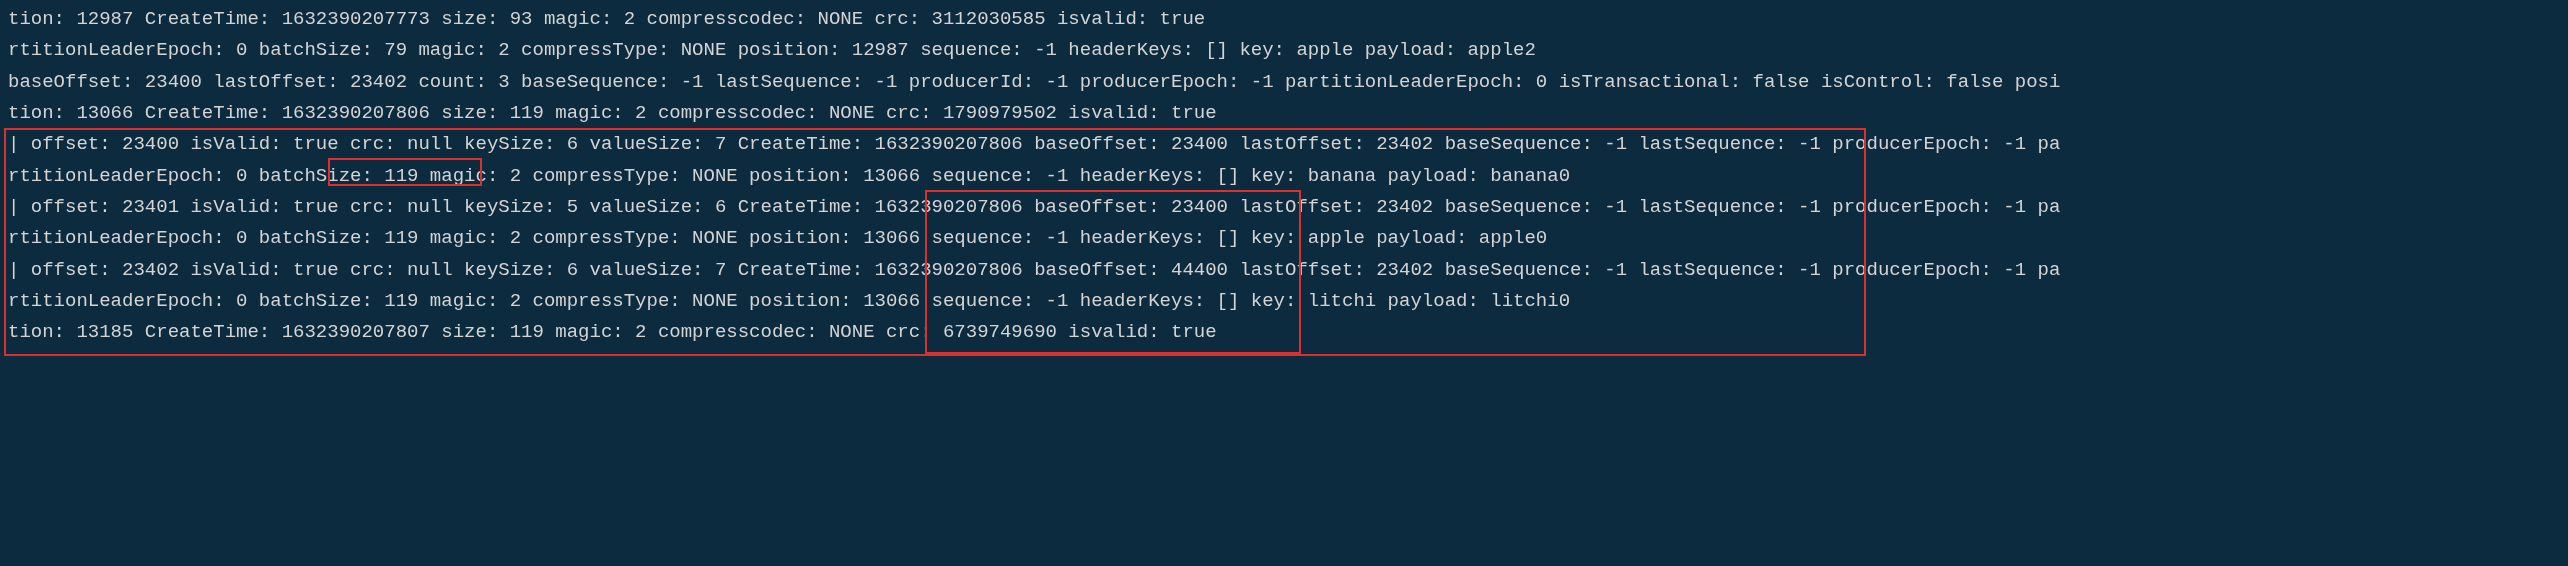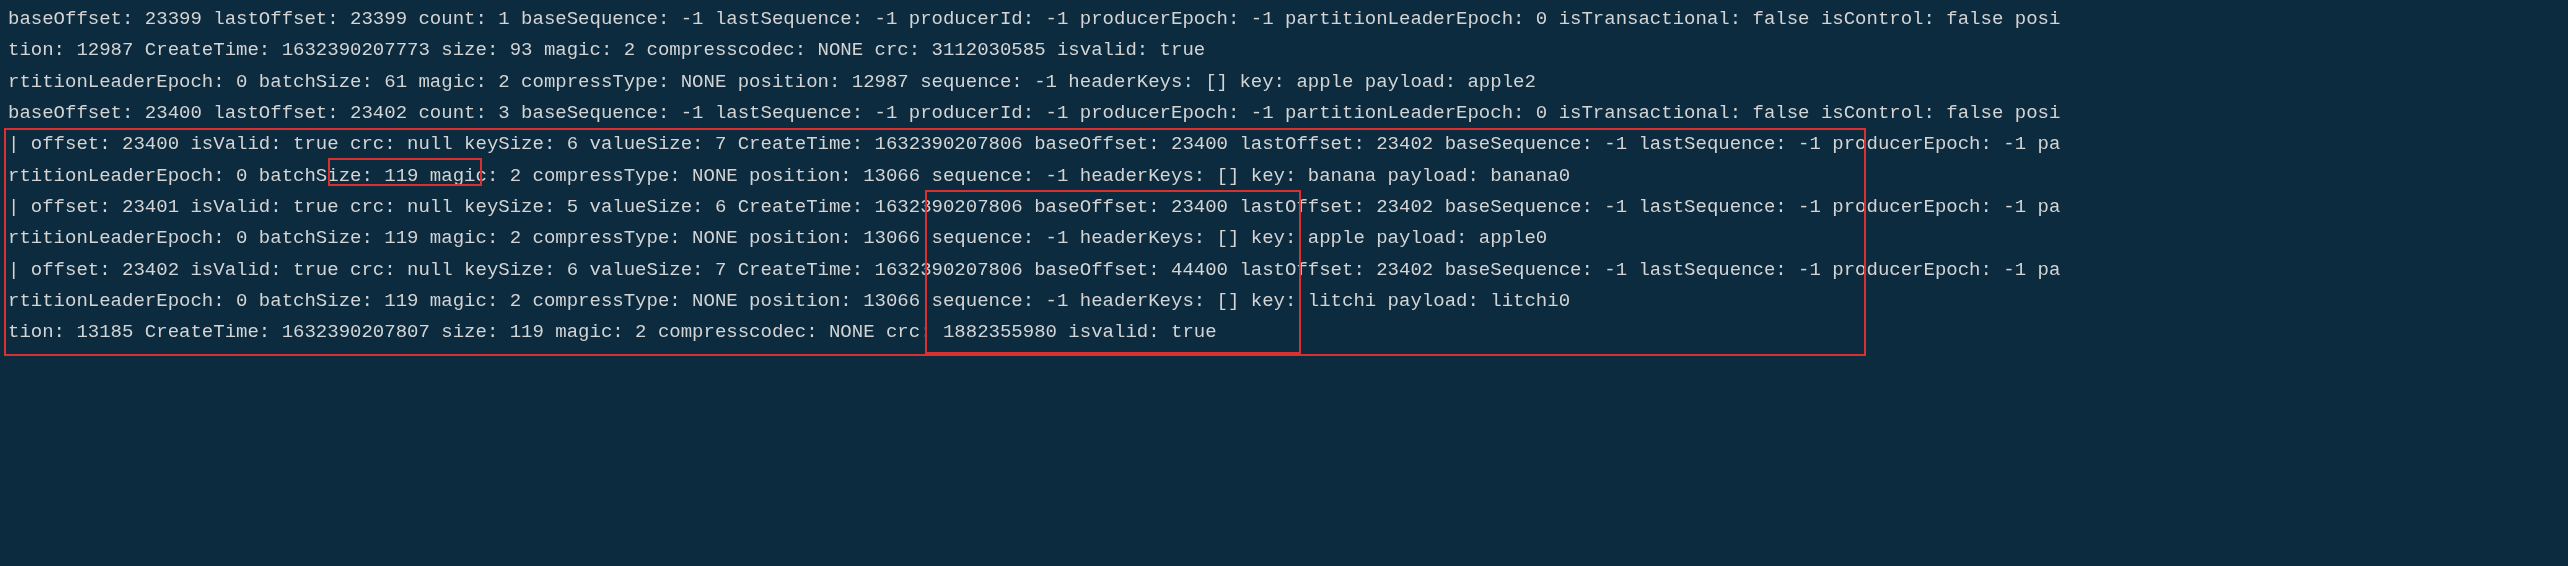--- a/index.html
+++ b/index.html
@@ -25,28 +25,28 @@
   .box-small {
     position: absolute;
     border: 2px solid #d93030;
     pointer-events: none;
   }
 </style>
 </head>
 <body>
 
 <div>
-  <div class="line">baseOffset: 23399 lastOffset: 23399 count: 1 baseSequence: -1 lastSequence: -1 producerId: -1 producerEpoch: -1 partitionLeaderEpoch: 0 isTransactional: false isControl: false posi</div>
   <div class="line">tion: 12987 CreateTime: 1632390207773 size: 93 magic: 2 compresscodec: NONE crc: 3112030585 isvalid: true</div>
-  <div class="line">rtitionLeaderEpoch: 0 batchSize: 61 magic: 2 compressType: NONE position: 12987 sequence: -1 headerKeys: [] key: apple payload: apple2</div>
+  <div class="line">rtitionLeaderEpoch: 0 batchSize: 79 magic: 2 compressType: NONE position: 12987 sequence: -1 headerKeys: [] key: apple payload: apple2</div>
   <div class="line">baseOffset: 23400 lastOffset: 23402 count: 3 baseSequence: -1 lastSequence: -1 producerId: -1 producerEpoch: -1 partitionLeaderEpoch: 0 isTransactional: false isControl: false posi</div>
+  <div class="line">tion: 13066 CreateTime: 1632390207806 size: 119 magic: 2 compresscodec: NONE crc: 1790979502 isvalid: true</div>
   <div class="line">| offset: 23400 isValid: true crc: null keySize: 6 valueSize: 7 CreateTime: 1632390207806 baseOffset: 23400 lastOffset: 23402 baseSequence: -1 lastSequence: -1 producerEpoch: -1 pa</div>
   <div class="line">rtitionLeaderEpoch: 0 batchSize: 119 magic: 2 compressType: NONE position: 13066 sequence: -1 headerKeys: [] key: banana payload: banana0</div>
   <div class="line">| offset: 23401 isValid: true crc: null keySize: 5 valueSize: 6 CreateTime: 1632390207806 baseOffset: 23400 lastOffset: 23402 baseSequence: -1 lastSequence: -1 producerEpoch: -1 pa</div>
   <div class="line">rtitionLeaderEpoch: 0 batchSize: 119 magic: 2 compressType: NONE position: 13066 sequence: -1 headerKeys: [] key: apple payload: apple0</div>
   <div class="line">| offset: 23402 isValid: true crc: null keySize: 6 valueSize: 7 CreateTime: 1632390207806 baseOffset: 44400 lastOffset: 23402 baseSequence: -1 lastSequence: -1 producerEpoch: -1 pa</div>
   <div class="line">rtitionLeaderEpoch: 0 batchSize: 119 magic: 2 compressType: NONE position: 13066 sequence: -1 headerKeys: [] key: litchi payload: litchi0</div>
-  <div class="line">tion: 13185 CreateTime: 1632390207807 size: 119 magic: 2 compresscodec: NONE crc: 1882355980 isvalid: true</div>
+  <div class="line">tion: 13185 CreateTime: 1632390207807 size: 119 magic: 2 compresscodec: NONE crc: 6739749690 isvalid: true</div>
 </div>
 
 <div class="box-large" id="box-large" style="top: 128px; left: 4px; width: 1862px; height: 228px;"></div>
 <div class="box-small" id="box-small1" style="top: 158px; left: 328px; width: 154px; height: 28px;"></div>
 <div class="box-small" id="box-small2" style="top: 190px; left: 925px; width: 376px; height: 164px;"></div>
 
 </body></html>

